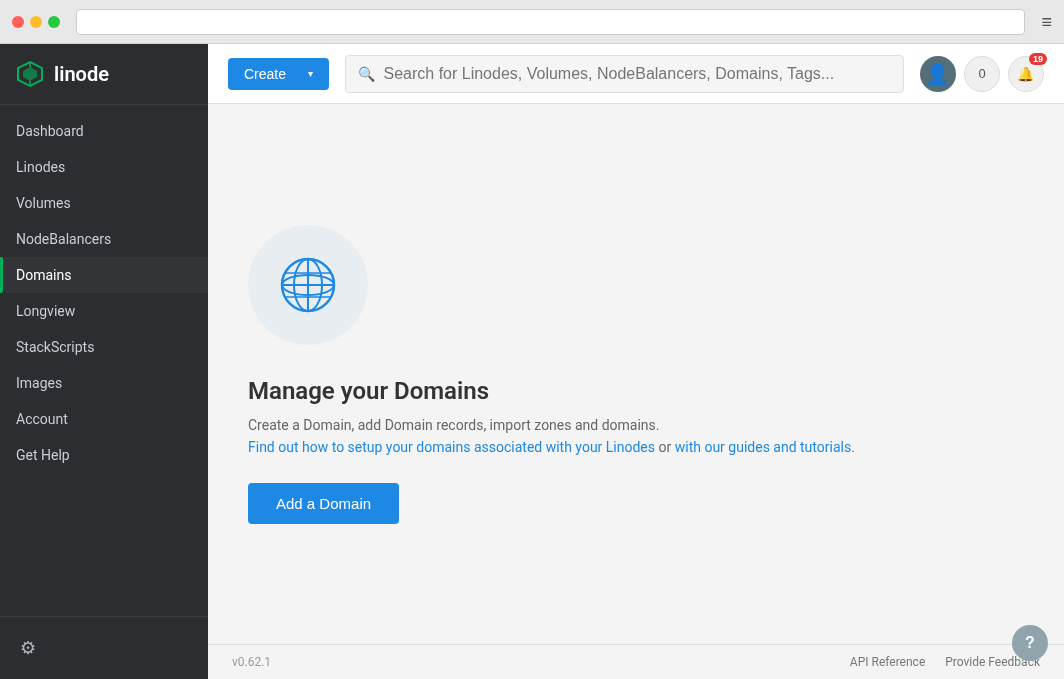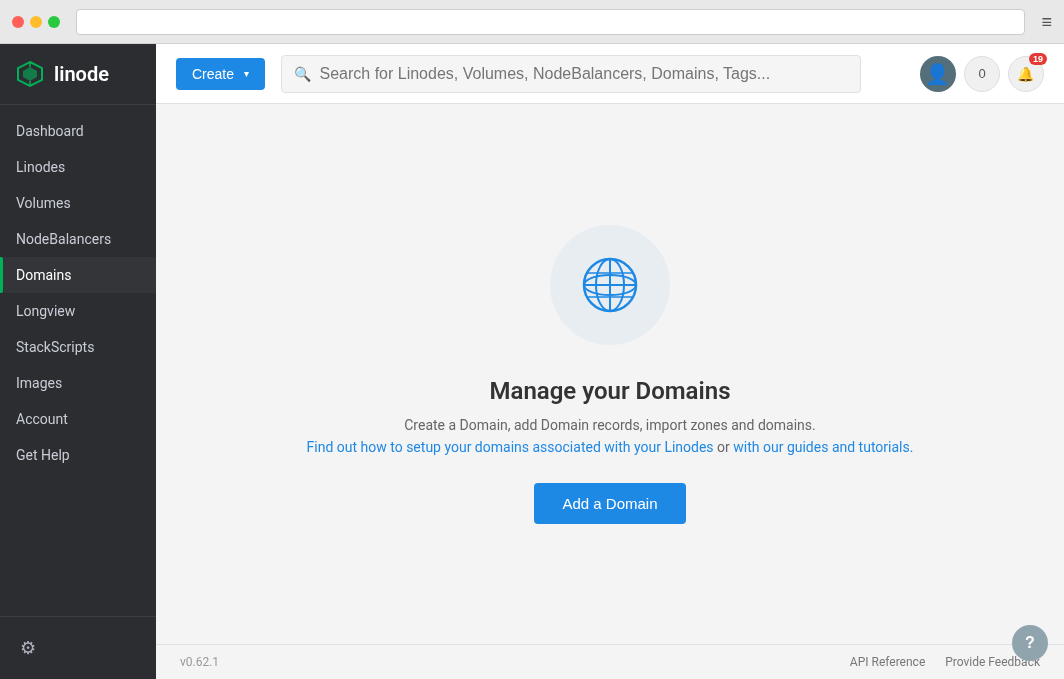--- a/index.html
+++ b/index.html
@@ -28,21 +28,21 @@
       margin: 0 8px;
       border: 1px solid #ccc;
     }
     .menu-icon { margin-left: auto; color: #555; font-size: 18px; }
 
     
     .app { display: flex; flex: 1; height: calc(679px - 44px); }
 
     
     .sidebar {
-      width: 156px;
+      width: 208px;
       background: #2b2d31;
       display: flex;
       flex-direction: column;
       color: #adb1bb;
       flex-shrink: 0;
     }
     .sidebar-logo {
       display: flex;
       align-items: center;
       gap: 10px;
@@ -112,21 +112,21 @@
       background: #1e88e5;
       color: white;
       border: none;
       border-radius: 4px;
       padding: 8px 16px;
       font-size: 14px;
       font-weight: 500;
       cursor: pointer;
       display: flex;
       align-items: center;
-      gap: 10px;
+      gap: 22px;
       white-space: nowrap;
     }
     .create-chevron { font-size: 10px; }
     .search-bar {
       flex: 1;
       display: flex;
       align-items: center;
       background: #f5f5f5;
       border: 1px solid #e0e0e0;
       border-radius: 4px;
@@ -172,21 +172,21 @@
       width: 36px; height: 36px; border-radius: 50%; background: #f0f0f0;
       border: 1px solid #ddd; cursor: pointer; display: flex; align-items: center; justify-content: center;
       font-size: 13px; color: #555; font-weight: 500;
     }
 
     
     .content {
       flex: 1;
       display: flex;
       flex-direction: column;
-      align-items: center;
+      align-items: flex-start;
       justify-content: center;
       padding: 40px;
       background: #f4f4f4;
     }
     .domains-icon-wrap {
       width: 120px; height: 120px; border-radius: 50%;
       background: #e8edf2;
       display: flex; align-items: center; justify-content: center;
       margin-bottom: 32px;
     }

